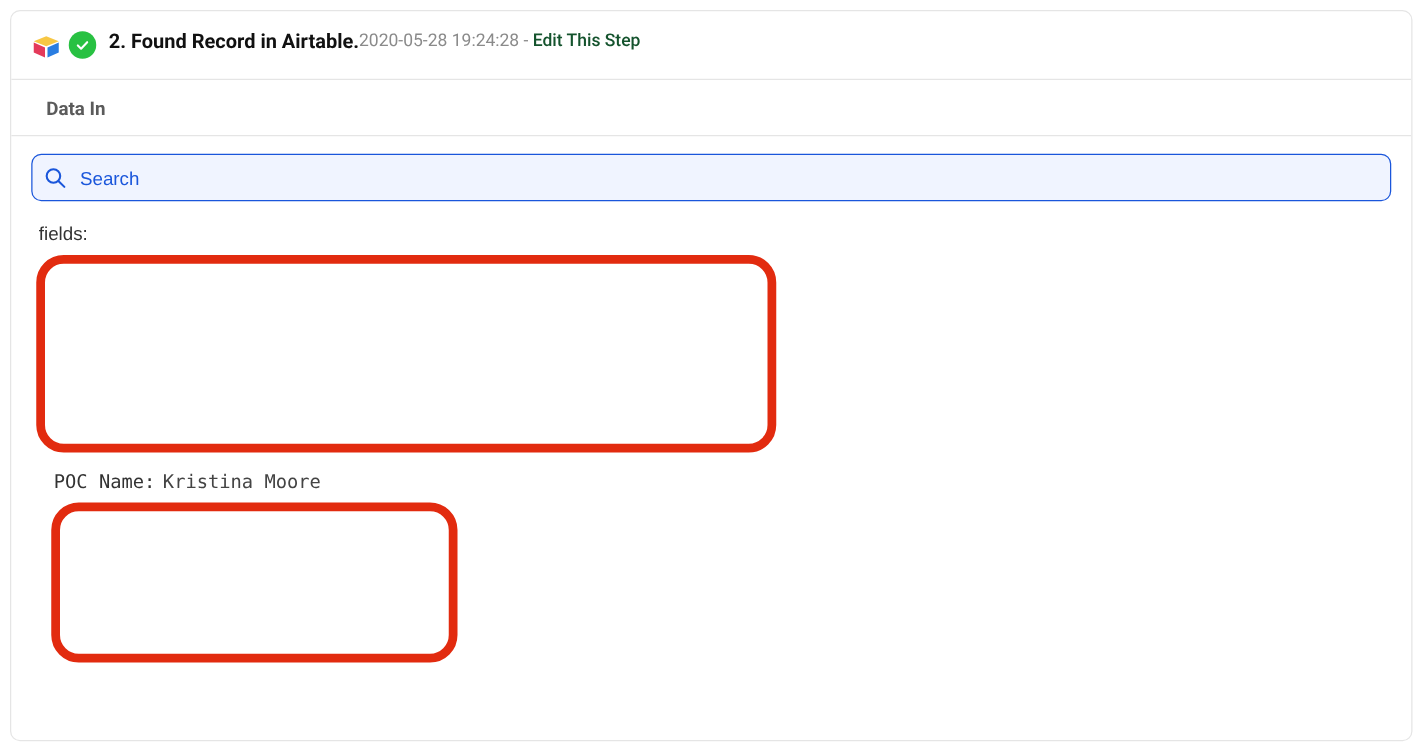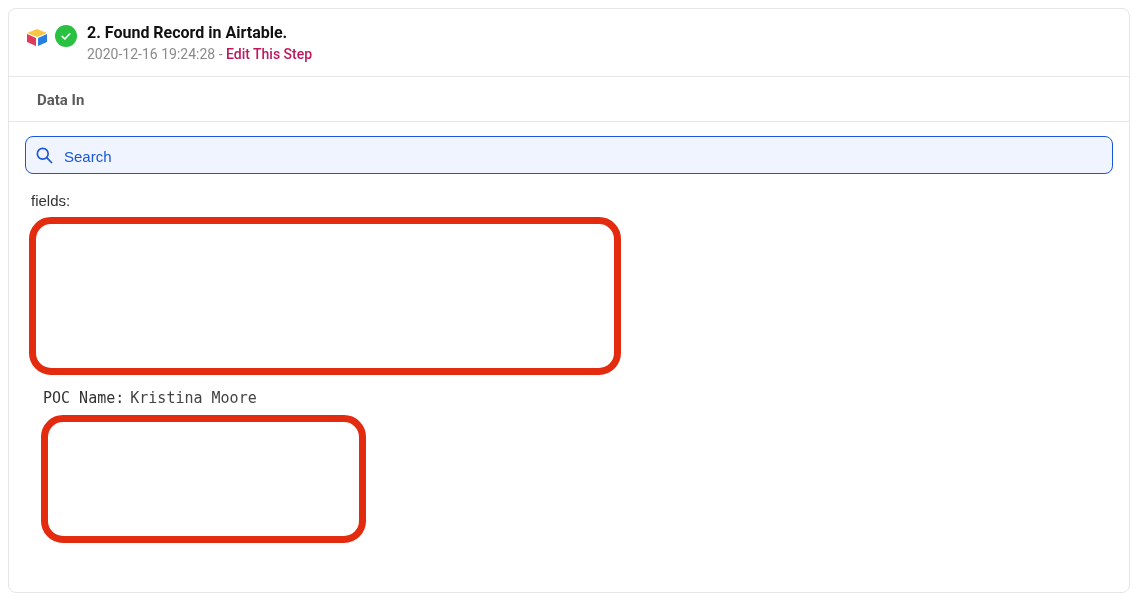--- a/index.html
+++ b/index.html
@@ -35,35 +35,35 @@
     border-radius: 50%;
     display: flex;
     align-items: center;
     justify-content: center;
     margin-top: 2px;
     margin-right: 10px;
   }
   .check-badge svg { width: 12px; height: 12px; }
   .header-text {
     display: flex;
-    flex-direction: column;
+    flex-direction: row;
   }
   .step-title {
     font-size: 16px;
     font-weight: 700;
     color: #111;
     line-height: 1.3;
   }
   .step-meta {
     font-size: 14px;
     color: #8a8a8a;
     margin-top: 2px;
   }
   .edit-link {
-    color: #be185d;
+    color: #14532d;
     text-decoration: none;
     font-weight: 500;
   }
   .tabs {
     display: flex;
     border-top: 1px solid #e5e5e5;
     border-bottom: 1px solid #e5e5e5;
     padding: 0 16px;
   }
   .tab {
@@ -167,21 +167,21 @@
       </svg>
     </div>
     <div class="check-badge">
       <svg viewBox="0 0 16 16">
           <path d="M3 8.5 L6.5 12 L13 5" stroke="#fff" stroke-width="2.2" fill="none" stroke-linecap="round" stroke-linejoin="round"></path>
         </svg>
     </div>
     <div class="header-text">
       <div class="step-title">2. Found Record in Airtable.</div>
       <div class="step-meta">
-        <span>2020-12-16 19:24:28</span><span> - </span><a href="#" class="edit-link">Edit This Step</a>
+        <span>2020-05-28 19:24:28</span><span> - </span><a href="#" class="edit-link">Edit This Step</a>
       </div>
     </div>
   </div>
 
   <div class="tabs">
     <div class="tab">Data In</div>
   </div>
 
   <div class="search-wrap">
     <div class="search-box">

